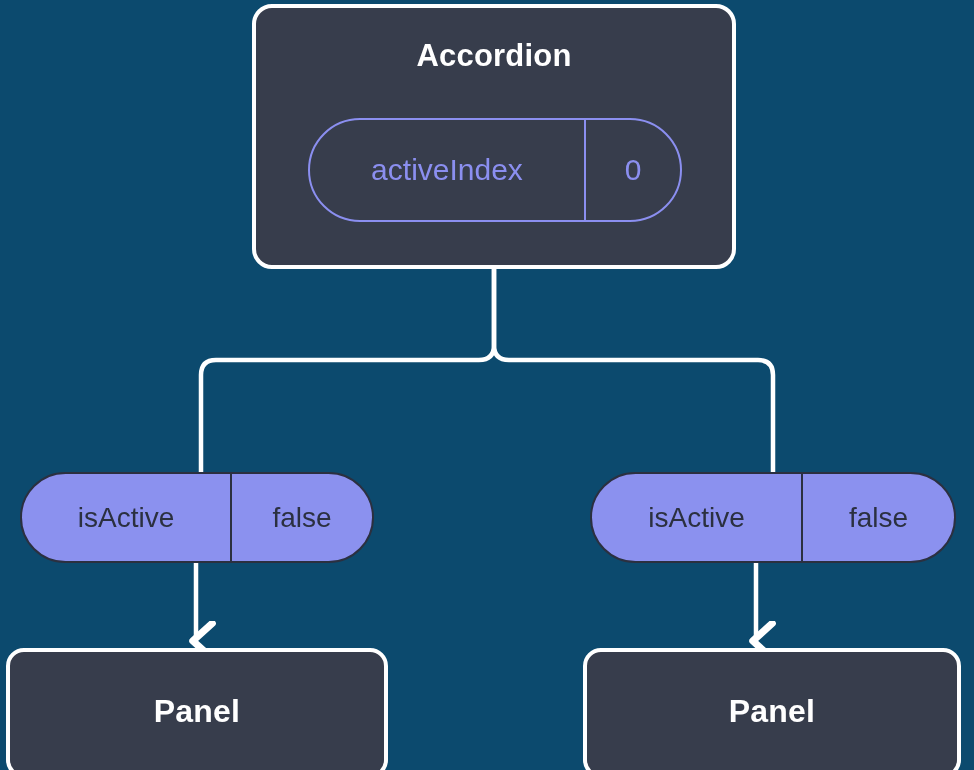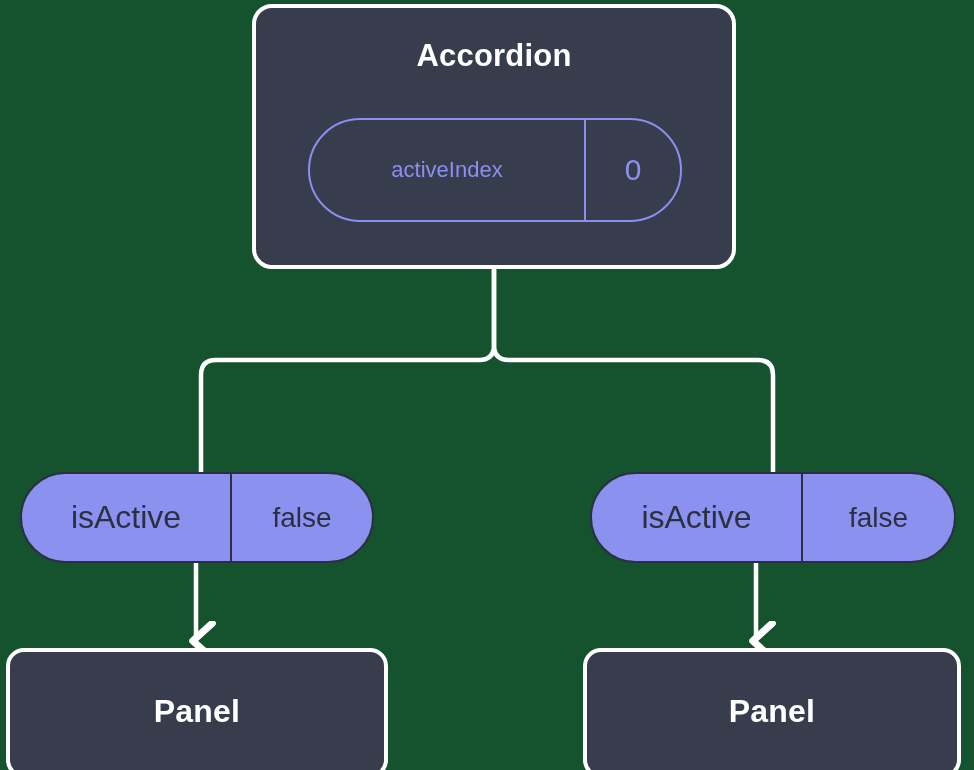--- a/index.html
+++ b/index.html
@@ -10,21 +10,21 @@
   body {
     width: 974px;
     height: 770px;
     overflow: hidden;
     font-family: "Liberation Sans", sans-serif;
   }
   #canvas {
     position: relative;
     width: 974px;
     height: 770px;
-    background: #14532d;
+    background: #0c4a6e;
   }
 
   
   #connectors {
     position: absolute;
     left: 0;
     top: 0;
     width: 974px;
     height: 770px;
     pointer-events: none;
@@ -94,41 +94,41 @@
     top: 118px;
     width: 374px;
     height: 104px;
     border: 2px solid #8b8ff0;
     background: transparent;
   }
   .state-pill.outlined .pill-key {
     width: 276px;
     border-right: 2px solid #8b8ff0;
     color: #8b8ff0;
-    font-size: 22px;
+    font-size: 30px;
   }
   .state-pill.outlined .pill-val {
     flex: 1;
     color: #8b8ff0;
     font-size: 30px;
   }
 
   
   .state-pill.filled {
     top: 472px;
     height: 91px;
     background: #8b91ef;
     border: 2px solid #2b3040;
   }
   .state-pill.filled.left  { left: 20px;  width: 354px; }
   .state-pill.filled.right { left: 590px; width: 366px; }
 
   .state-pill.filled .pill-key {
     color: #2b3040;
-    font-size: 32px;
+    font-size: 28px;
     border-right: 2px solid #2b3040;
   }
   .state-pill.filled .pill-val {
     color: #2b3040;
     font-size: 28px;
     flex: 1;
   }
   .state-pill.filled.left  .pill-key { width: 210px; }
   .state-pill.filled.right .pill-key { width: 211px; }
 </style>

